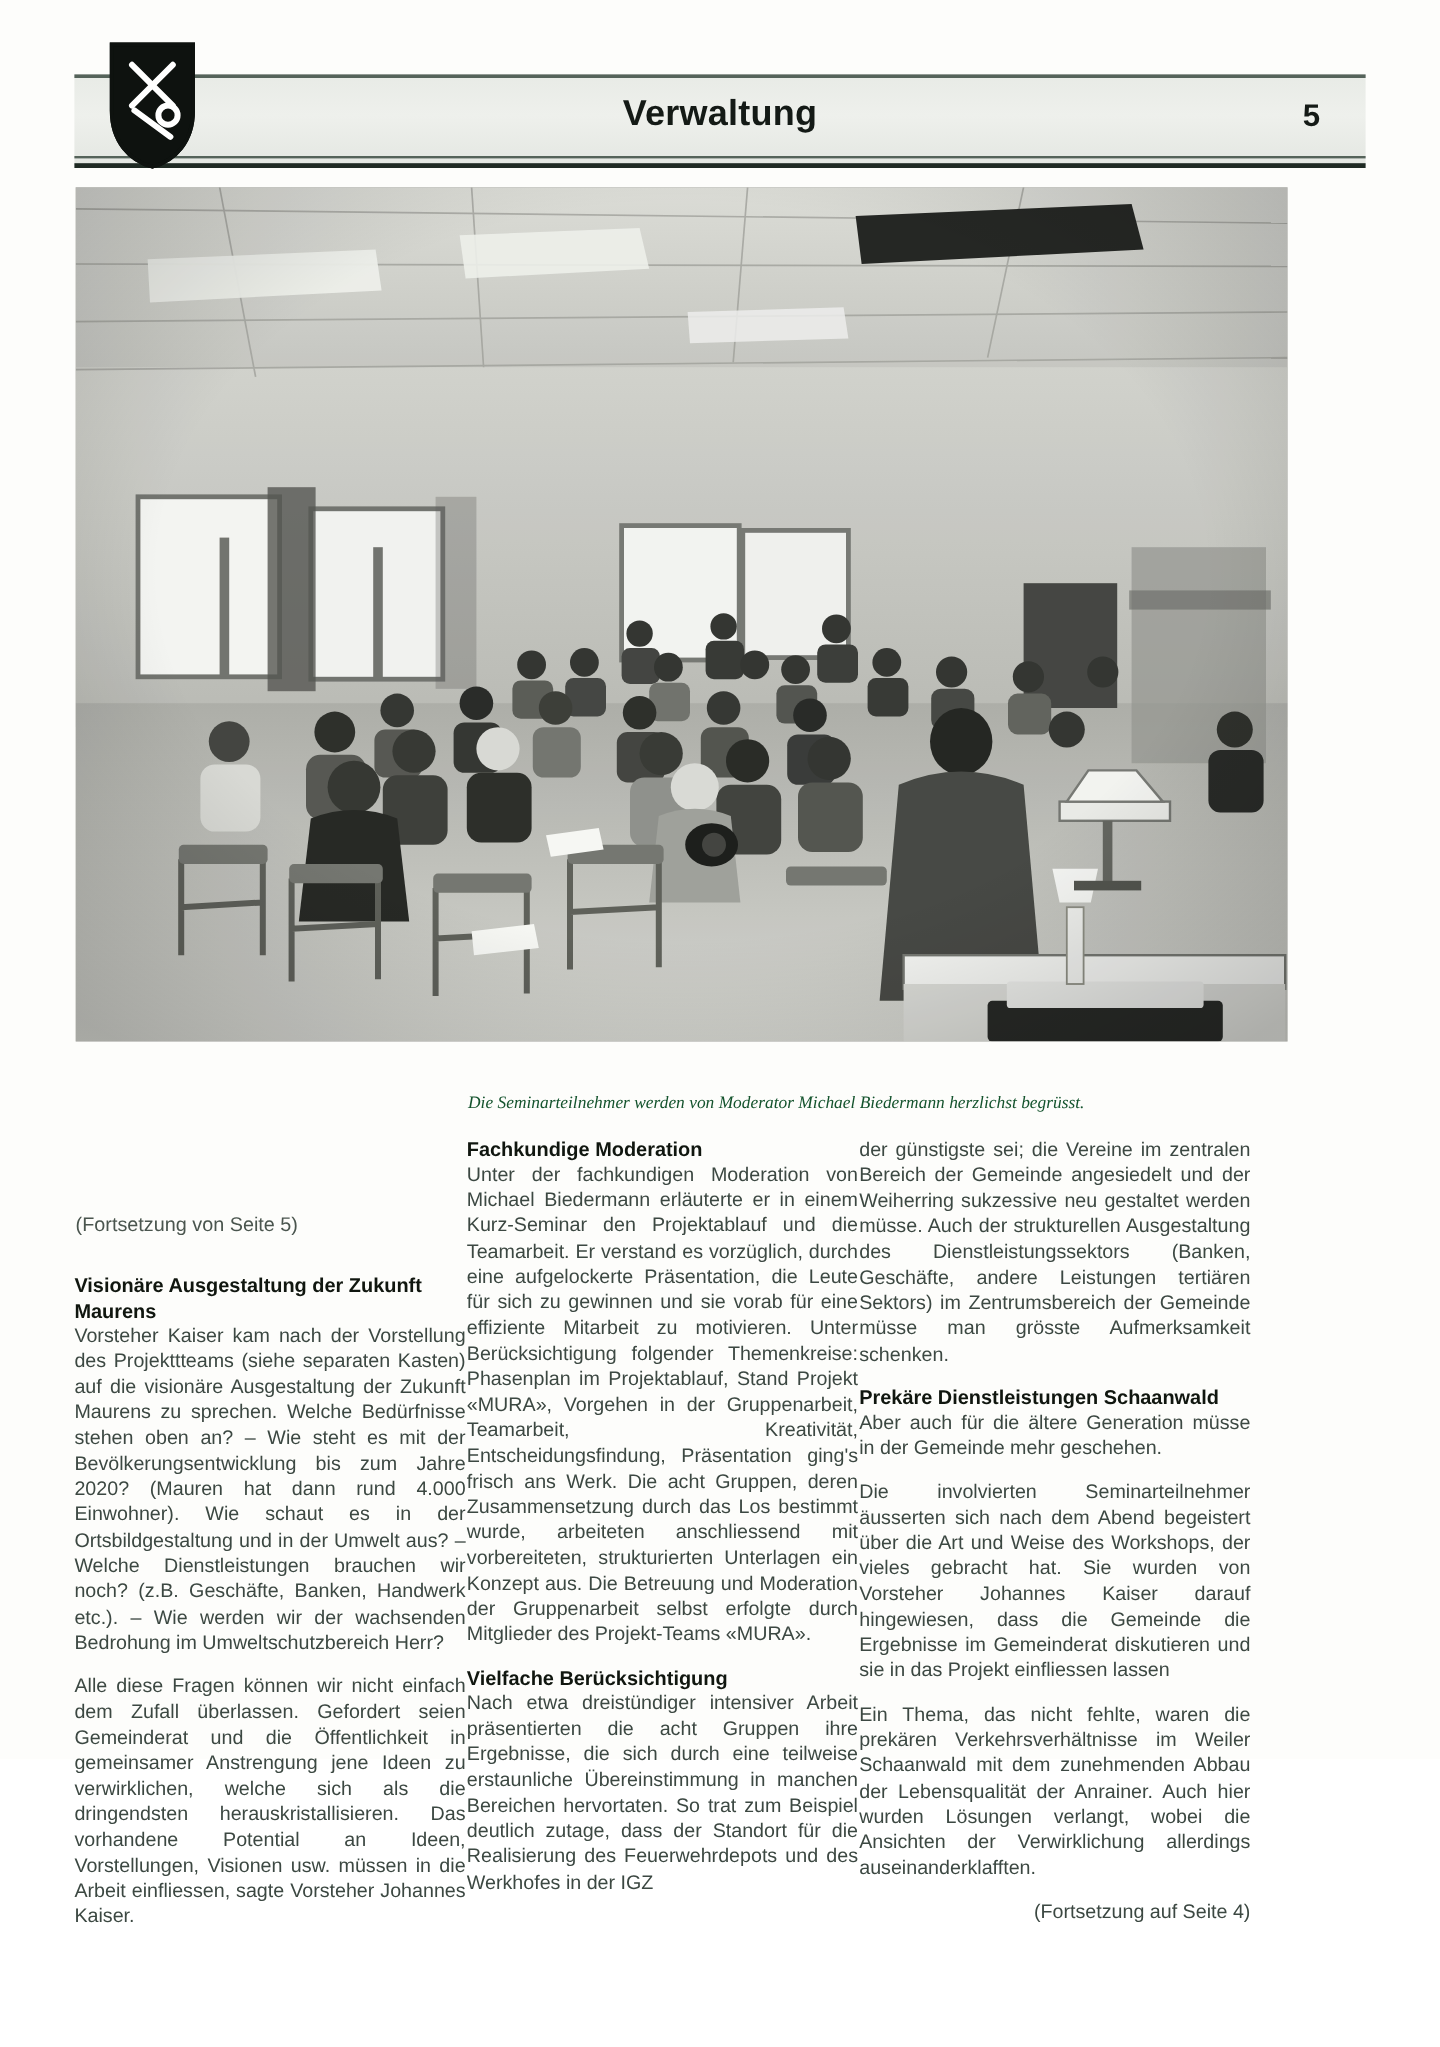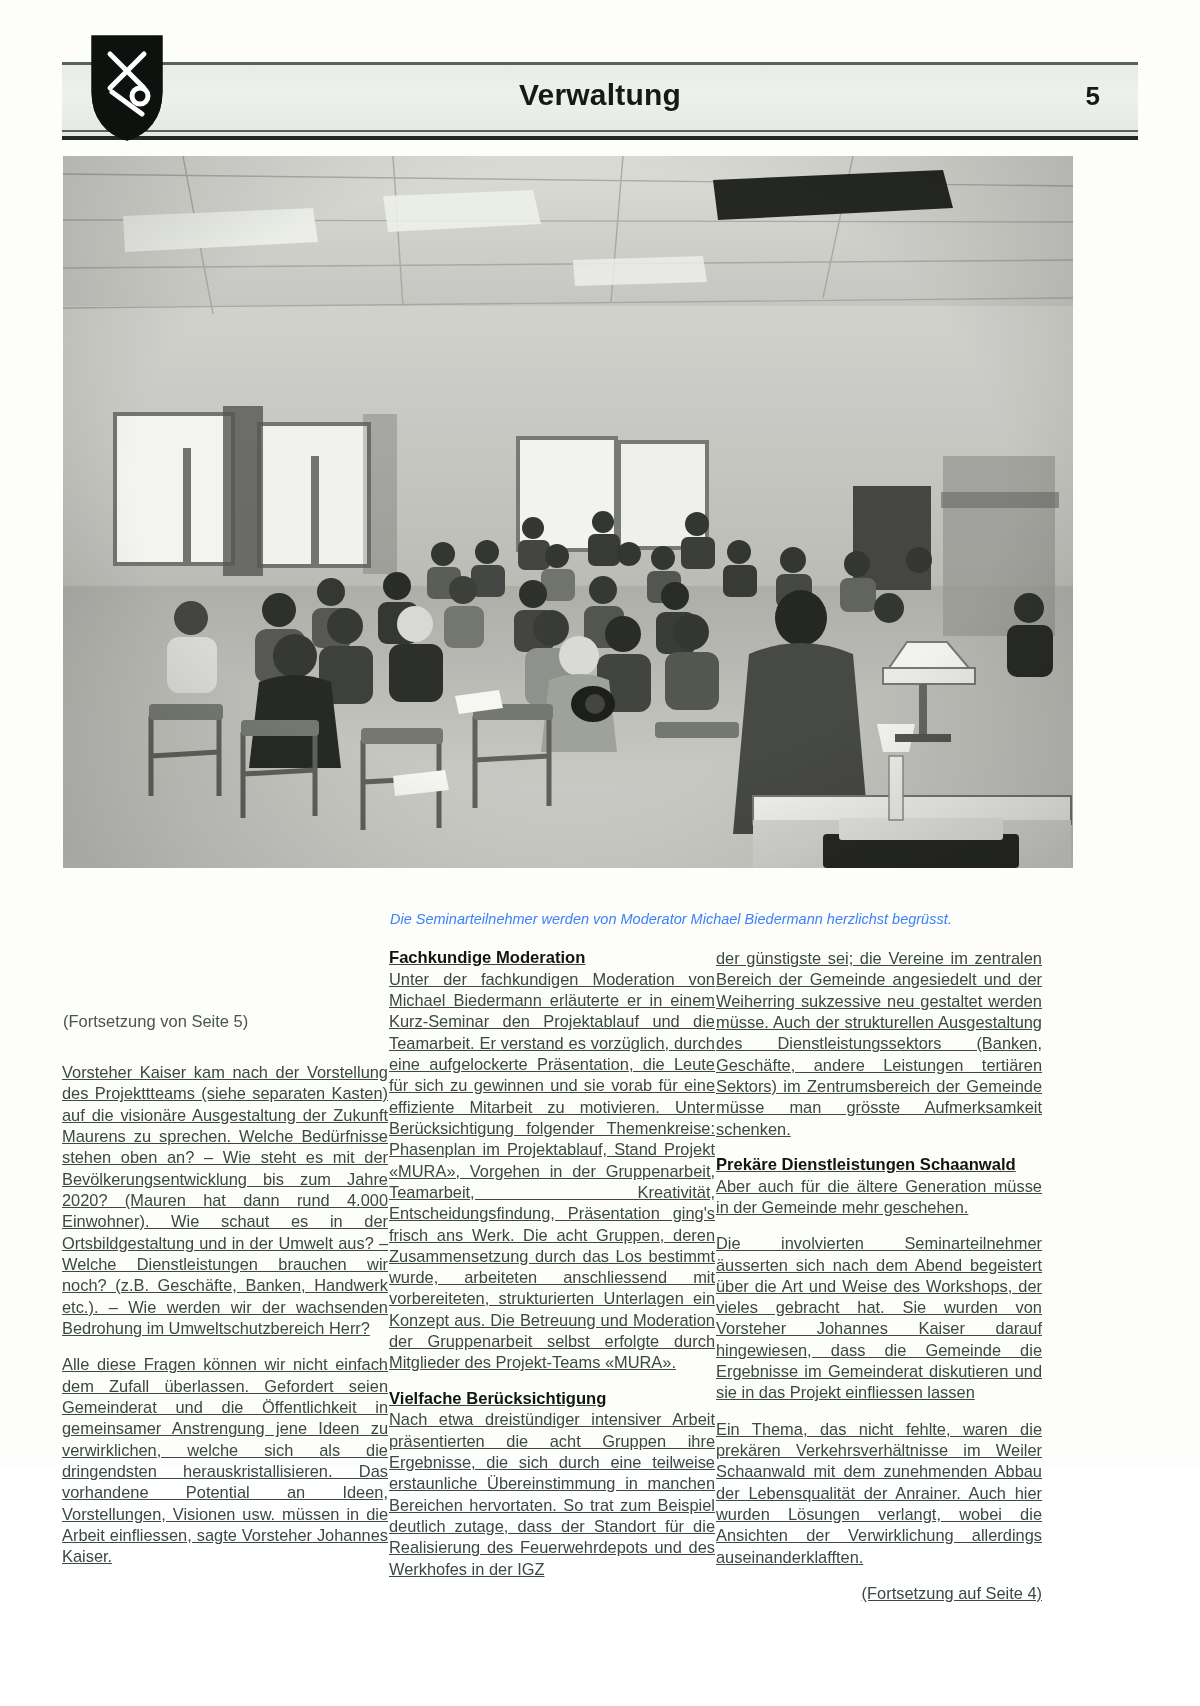--- a/index.html
+++ b/index.html
@@ -104,21 +104,22 @@
   .photo svg { display:block; }
 
   .caption {
     position: absolute;
     left: 390px;
     top: 910px;
     width: 652px;
     font-size: 14.5px;
     font-style: italic;
     line-height: 1.25;
-    color: #3b82f6;
+    color: #14532d;
+    font-family: Liberation Serif, serif;
   }
 
   
   .headline {
     position: absolute;
     left: 62px;
     top: 902px;
     width: 320px;
     font-size: 37px;
     line-height: 1.12;
@@ -137,21 +138,20 @@
 
   
   .col {
     position: absolute;
     top: 1060px;
     width: 326px;
     font-size: 16.4px;
     line-height: 1.30;
     color: #3c4842;
     text-align: justify;
-    text-decoration: underline;
   }
   .col.c1 { left: 62px;  top: 1062px; }
   .col.c2 { left: 389px; top: 948px; }
   .col.c3 { left: 716px; top: 948px; }
 
   .col h3 {
     margin: 0 0 0px 0;
     font-size: 16.6px;
     line-height: 1.24;
     font-weight: bold;
@@ -385,20 +385,21 @@
       <rect x="0" y="0" width="1010" height="712" fill="url(#vig)"></rect>
       <rect x="0" y="0" width="1010" height="712" fill="#ffffff" opacity="0.05"></rect>
     </svg>
   </div>
 
   <div class="caption">Die Seminarteilnehmer werden von Moderator Michael Biedermann herzlichst begrüsst.</div>
 
   <div class="subhead">(Fortsetzung von Seite 5)</div>
 
   <div class="col c1">
+    <h3>Visionäre Ausgestaltung der Zukunft Maurens</h3>
     <p>Vorsteher Kaiser kam nach der Vorstellung des Projekttteams (siehe separaten Kasten) auf die visionäre Ausgestaltung der Zukunft Maurens zu sprechen. Welche Bedürfnisse stehen oben an? – Wie steht es mit der Bevölkerungsentwicklung bis zum Jahre 2020? (Mauren hat dann rund 4.000 Einwohner). Wie schaut es in der Ortsbildgestaltung und in der Umwelt aus? – Welche Dienstleistungen brauchen wir noch? (z.B. Geschäfte, Banken, Handwerk etc.). – Wie werden wir der wachsenden Bedrohung im Umweltschutzbereich Herr?</p>
     <p>Alle diese Fragen können wir nicht einfach dem Zufall überlassen. Gefordert seien Gemeinderat und die Öffentlichkeit in gemeinsamer Anstrengung jene Ideen zu verwirklichen, welche sich als die dringendsten herauskristallisieren. Das vorhandene Potential an Ideen, Vorstellungen, Visionen usw. müssen in die Arbeit einfliessen, sagte Vorsteher Johannes Kaiser.</p>
   </div>
 
   <div class="col c2">
     <h3>Fachkundige Moderation</h3>
     <p>Unter der fachkundigen Moderation von Michael Biedermann erläuterte er in einem Kurz-Seminar den Projektablauf und die Teamarbeit. Er verstand es vorzüglich, durch eine aufgelockerte Präsentation, die Leute für sich zu gewinnen und sie vorab für eine effiziente Mitarbeit zu motivieren. Unter Berücksichtigung folgender Themenkreise: Phasenplan im Projektablauf, Stand Projekt «MURA», Vorgehen in der Gruppenarbeit, Teamarbeit, Kreativität, Entscheidungsfindung, Präsentation ging's frisch ans Werk. Die acht Gruppen, deren Zusammensetzung durch das Los bestimmt wurde, arbeiteten anschliessend mit vorbereiteten, strukturierten Unterlagen ein Konzept aus. Die Betreuung und Moderation der Gruppenarbeit selbst erfolgte durch Mitglieder des Projekt-Teams «MURA».</p>
     <h3>Vielfache Berücksichtigung</h3>
     <p>Nach etwa dreistündiger intensiver Arbeit präsentierten die acht Gruppen ihre Ergebnisse, die sich durch eine teilweise erstaunliche Übereinstimmung in manchen Bereichen hervortaten. So trat zum Beispiel deutlich zutage, dass der Standort für die Realisierung des Feuerwehrdepots und des Werkhofes in der IGZ</p>
   </div>

